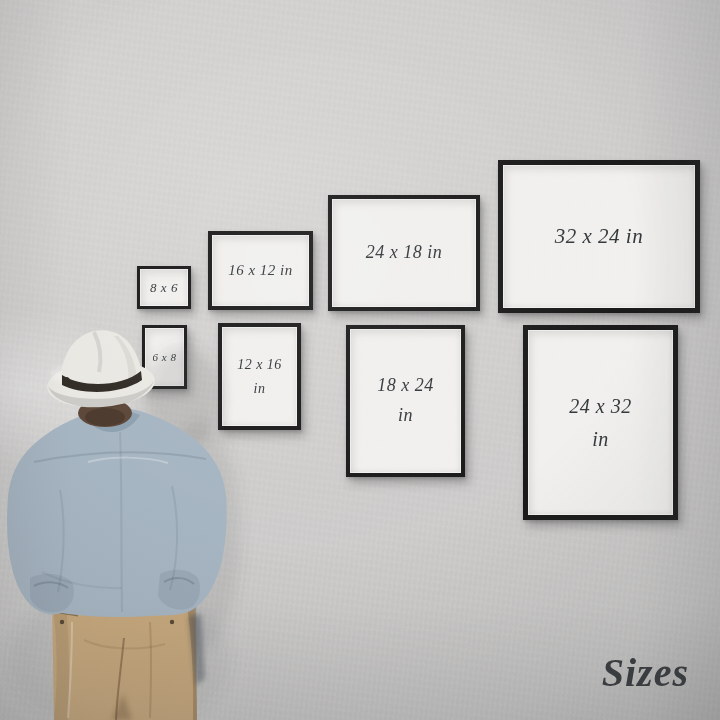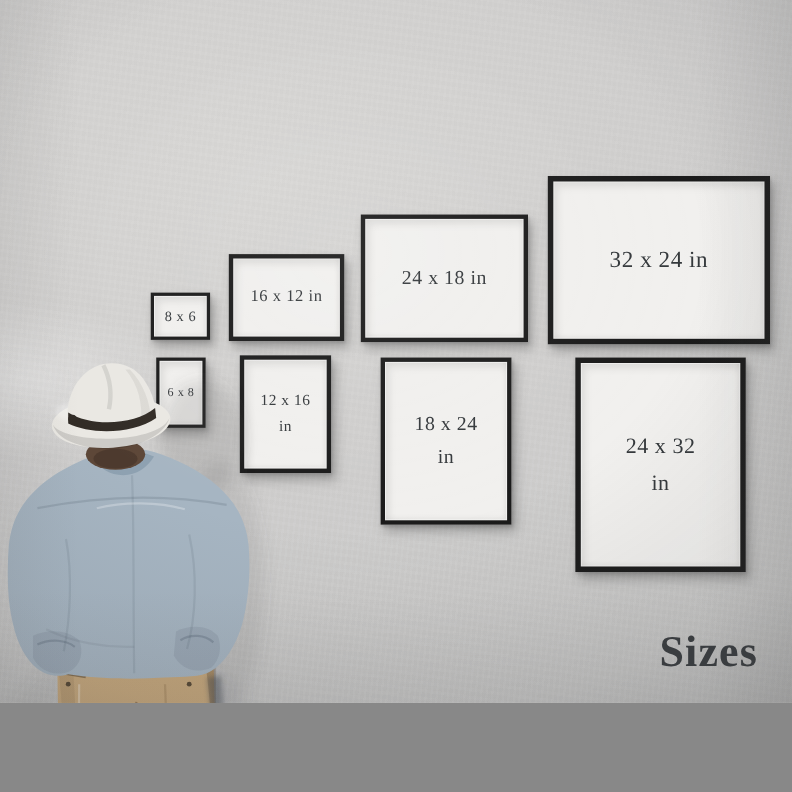--- a/index.html
+++ b/index.html
@@ -1,19 +1,20 @@
 <!DOCTYPE html>
 <html style="--wall: #d1d0cf; --frame-border: #1b1b1b; --frame-face: #f1f0ee; --label-text: #35393c; --caption-text: #3a3d40; --hat: #eae8e3; --hat-band: #322c26; --hair: #5d4738; --shirt: #a6b5c2; --shirt-shade: #8ea1b1; --pants: #c7a87c;"><head>
 <meta charset="utf-8">
 <style>
   html,body{margin:0;padding:0;background:#888;}
   .stage{
-    position:relative;width:720px;height:639px;overflow:hidden;
+    position:relative;width:720px;height:720px;overflow:hidden;
     background:var(--wall,#d1d0cf);
     font-family:"Liberation Serif", serif;
+    font-style:italic;
   }
   .wall{
     position:absolute;inset:0;z-index:0;
     background:
       radial-gradient(26% 16% at 3% 54%, rgba(255,255,255,0.35), rgba(255,255,255,0) 70%),
       radial-gradient(120% 92% at 32% 24%, #d9d8d6 0%, var(--wall,#d1d0cf) 48%, #c8c8c7 100%);
   }
   .wall-texture{
     position:absolute;inset:0;z-index:0;opacity:.5;
     background:

